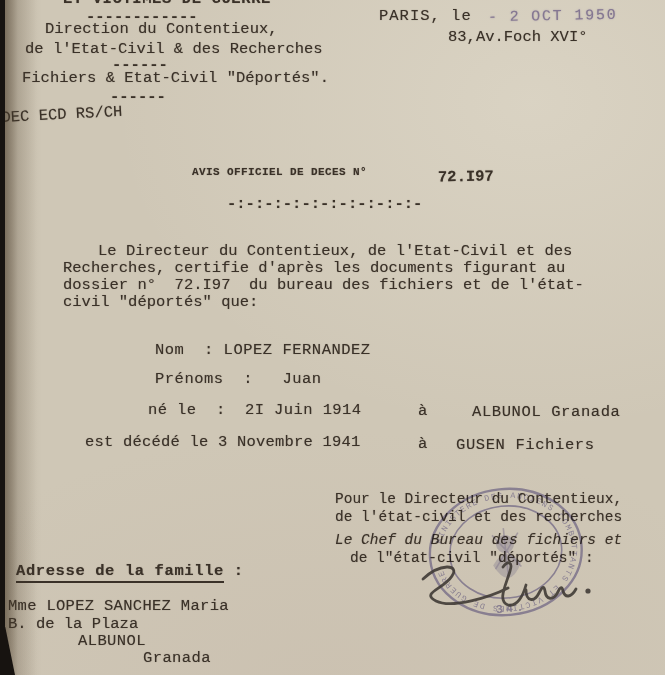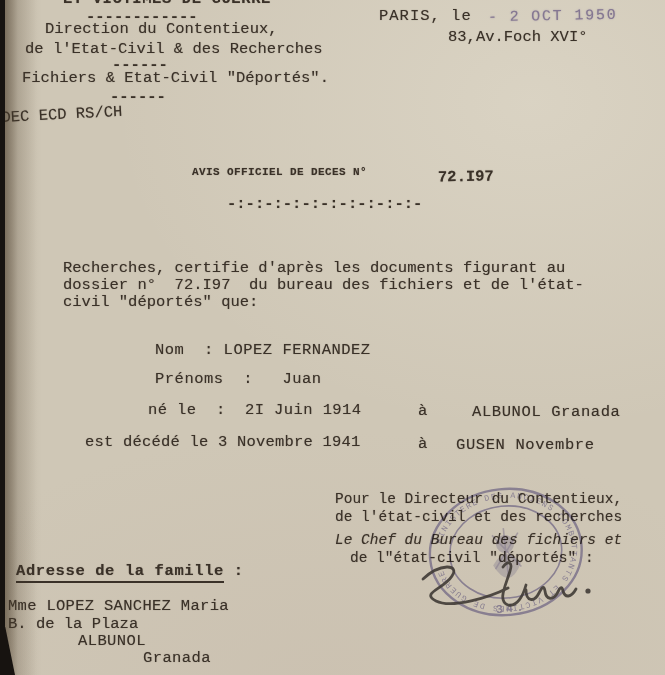--- a/index.html
+++ b/index.html
@@ -56,32 +56,33 @@
   <div class="tw ref-line" style="left:2px;top:110px;">DEC ECD RS/CH</div>
 
   <div class="tw" style="left:379px;top:8px;letter-spacing:1px;">PARIS, le</div>
   <div class="date-stamp">- 2 OCT 1950</div>
   <div class="tw" style="left:448px;top:29px;">83,Av.Foch XVI°</div>
 
   <div class="tw b" style="left:192px;top:164px;font-size:11px;letter-spacing:.4px;">AVIS OFFICIEL DE DECES N°</div>
   <div class="tw b" style="left:438px;top:169px;transform:rotate(-1deg);">72.I97</div>
   <div class="tw b" style="left:227px;top:196px;">-:-:-:-:-:-:-:-:-:-:-</div>
 
+  <div class="tw" style="left:98px;top:243px;">Le Directeur du Contentieux, de l'Etat-Civil et des</div>
   <div class="tw" style="left:63px;top:260px;">Recherches, certifie d'après les documents figurant au</div>
   <div class="tw" style="left:63px;top:277px;">dossier n°  72.I97  du bureau des fichiers et de l'état-</div>
   <div class="tw" style="left:63px;top:294px;">civil "déportés" que:</div>
 
   <div class="tw" style="left:155px;top:342px;letter-spacing:.5px;">Nom  : LOPEZ FERNANDEZ</div>
   <div class="tw" style="left:155px;top:371px;letter-spacing:.5px;">Prénoms  :   Juan</div>
   <div class="tw" style="left:148px;top:402px;letter-spacing:.4px;">né le  :  2I Juin 1914</div>
   <div class="tw" style="left:418px;top:403px;">à</div>
   <div class="tw" style="left:472px;top:404px;letter-spacing:.6px;text-align:center;">ALBUNOL Granada</div>
   <div class="tw" style="left:85px;top:434px;letter-spacing:.2px;">est décédé le 3 Novembre 1941</div>
   <div class="tw" style="left:418px;top:436px;">à</div>
-  <div class="tw" style="left:456px;top:437px;letter-spacing:.6px;">GUSEN Novembre</div>
+  <div class="tw" style="left:456px;top:437px;letter-spacing:.6px;">GUSEN Fichiers</div>
 
   <div class="tw sm" style="left:335px;top:483px;">Pour le Directeur du Contentieux,</div>
   <div class="tw sm" style="left:335px;top:501px;">de l'état-civil et des recherches</div>
   <div class="tw sm" style="left:335px;top:524px;font-style:italic;">Le Chef du Bureau des fichiers et</div>
   <div class="tw sm" style="left:350px;top:542px;">de l"état-civil "déportés" :</div>
 
   <svg class="stamp-svg" width="164" height="140" viewBox="0 0 164 140">
     <g stroke="#5b529f" fill="none">
       <ellipse cx="82" cy="68" rx="76" ry="63" stroke-width="2.4"></ellipse>
       <ellipse cx="82" cy="68" rx="56" ry="46" stroke-width="1.6"></ellipse>

